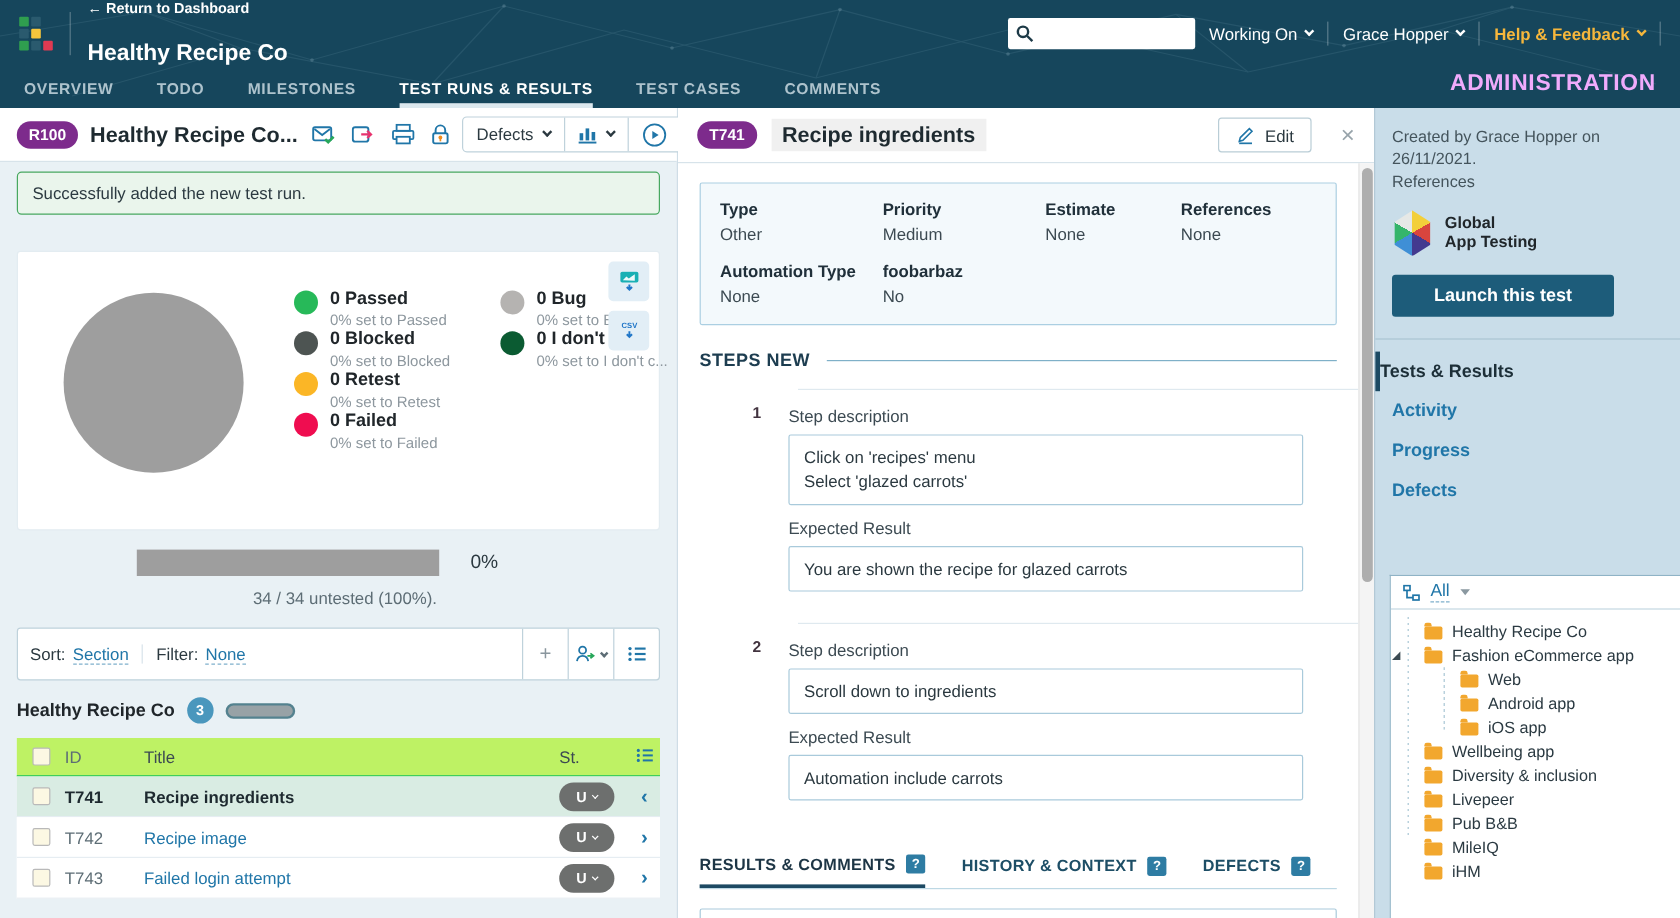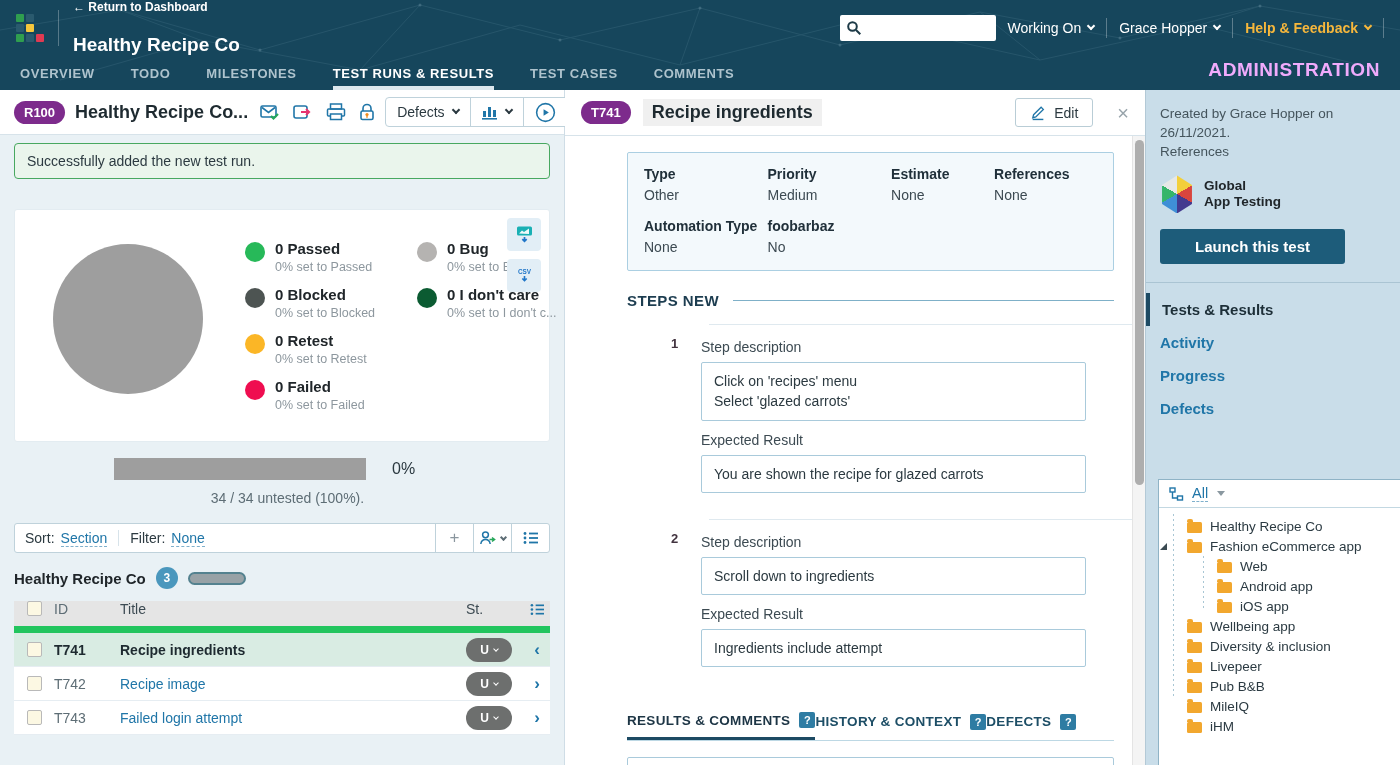--- a/index.html
+++ b/index.html
@@ -42,100 +42,100 @@
   .run-title { font-size:18px; font-weight:bold; color:#1e2a30; white-space:nowrap; }
   .iconbar { display:flex; gap:13px; align-items:center; margin-left:2px; }
   .btn-group { margin-left:auto; display:flex; border:1px solid #bfd2db; border-radius:4px; background:#fff; height:30px; }
   .btn-seg { display:flex; align-items:center; padding:0 11px; border-right:1px solid #bfd2db; gap:8px; font-size:14px; color:#2b3940; }
   .btn-seg:last-child { border-right:none; }
   .alert-success { margin:8px 14px 0; background:#eaf5ec; border:1px solid #48a860; border-radius:4px; padding:9px 12px; font-size:14px; color:#2c3a41; flex:none; }
 
   .chart-card { margin:30px 14px 0; background:#fff; border:1px solid #e3ecf1; border-radius:3px; height:233px; position:relative; display:flex; padding:22px 20px; flex:none; }
   .pie { width:150px; height:150px; border-radius:50%; margin-top:12px; margin-left:18px; flex:none; }
   .legend { display:flex; margin-left:42px; gap:42px; margin-top:8px; }
-  .legend-col { display:flex; flex-direction:column; gap:12px; }
+  .legend-col { display:flex; flex-direction:column; }
   .legend-item { display:flex; gap:10px; }
   .dot { width:20px; height:20px; border-radius:50%; margin-top:2px; flex:none; }
   .legend-title { font-size:15px; font-weight:bold; color:#20262a; white-space:nowrap; }
   .legend-sub { font-size:12.5px; color:#8d979e; margin-top:3px; white-space:nowrap; }
   .downloads { position:absolute; top:8px; right:8px; display:flex; flex-direction:column; gap:8px; }
   .dl-btn { width:34px; height:33px; background:#e2eef6; border-radius:4px; display:flex; align-items:center; justify-content:center; }
 
   .progress-row { display:flex; align-items:center; margin:16px 14px 0 114px; gap:26px; flex:none; }
   .progress-bar { width:252px; height:22px; background:#9e9e9e; }
   .progress-pct { font-size:16px; color:#2b3940; }
   .progress-caption { text-align:center; font-size:14px; color:#5d6d75; margin-top:10px; flex:none;padding-left:11px; }
 
-  .toolbar { margin:17px 14px 0; background:#fff; border:1px solid #bfd2db; border-radius:3px; height:30px; display:flex; align-items:center; font-size:14px; color:#2b3940; flex:none; }
+  .toolbar { margin:17px 14px 0; background:#fff; border:1px solid #bfd2db; border-radius:3px; height:44px; display:flex; align-items:center; font-size:14px; color:#2b3940; flex:none; }
   .toolbar-left { display:flex; align-items:center; gap:6px; padding:0 10px; flex:1; }
   .link-dashed { color:#2076a8; border-bottom:1px dashed #7fb0cc; }
   .tb-divider { width:1px; height:16px; background:#d7e3ea; margin:0 5px; }
   .tb-btn { width:38px; align-self:stretch; border-left:1px solid #bfd2db; display:flex; align-items:center; justify-content:center; gap:4px; color:#8a969e; font-size:17px; }
   .tb-btn .chev { width:5px; height:5px; border-color:#5d6d75; margin-top:-2px; }
 
   .section-row { display:flex; align-items:center; gap:10px; margin:14px 14px 0; flex:none; }
   .section-name { font-size:15px; font-weight:bold; color:#20262a; }
   .count-badge { width:22px; height:22px; border-radius:50%; background:#4a97bd; color:#fff; font-size:12px; font-weight:bold; display:flex; align-items:center; justify-content:center; }
   .mini-progress { width:58px; height:13px; border:2px solid #54828f; border-radius:7px; background:#98a2a6; }
 
   .tests-table { margin:12px 14px 0; background:#fff; font-size:14px; flex:none; }
-  .t-head { display:flex; align-items:flex-start; background:#e5e5e5; height:32px; border-bottom:7px solid #22c55e; color:#3c4a52; }
+  .t-head { display:flex; align-items:center; background:#bef264; height:32px; border-bottom:1px solid #22c55e; color:#3c4a52; }
   .t-row { display:flex; align-items:center; height:34px; border-bottom:1px solid #e6edf2; background:#fff; }
   .t-row.selected { background:#d9ece3; }
   .cell-check { width:40px; display:flex; justify-content:center; }
   .checkbox { width:15px; height:15px; background:#fcf8e3; border:1px solid #b9b9b9; border-radius:2px; }
   .cell-id { width:66px; color:#5d6d75; }
   .t-row.selected .cell-id, .t-row.selected .cell-title { font-weight:bold; color:#1e2a30; }
   .cell-title { flex:1; }
   .title-link { color:#2076a8; }
   .cell-status { width:58px; }
   .pill { width:46px; height:24px; border-radius:12px; background:#6d6f6e; color:#fff; display:flex; align-items:center; justify-content:center; gap:5px; font-size:12px; font-weight:bold; }
   .pill .chev { width:4px; height:4px; border-width:1.5px; margin-top:-2px; }
   .cell-arrow { width:26px; color:#2076a8; font-weight:bold; font-size:17px; text-align:center; }
 
   
   .test-header { height:46px; border-bottom:1px solid #d7e3ea; display:flex; align-items:center; padding:0 16px; gap:12px; background:#fff; flex:none; }
   .test-title { font-size:18px; font-weight:bold; color:#1e2a30; background:#f0f0f0; padding:3px 9px; }
   .edit-btn { margin-left:auto; display:flex; gap:8px; align-items:center; border:1px solid #b9cdd6; border-radius:3px; padding:5px 14px; font-size:14px; color:#2b3940; background:#fff; }
   .close-x { color:#98a4ab; font-size:20px; margin-left:12px; line-height:1; }
-  .test-body { flex:1; display:flex; min-height:0;padding-left:44px; }
+  .test-body { flex:1; display:flex; min-height:0; }
   .test-content { flex:1; min-width:0; }
   .scrollbar { width:13px; background:#f4f4f4; border-left:1px solid #e4e4e4; position:relative; flex:none; }
   .scroll-thumb { position:absolute; top:4px; left:2px; width:9px; height:345px; background:#aeaeae; border-radius:5px; }
 
   .details-box { margin:16px 18px 0; background:#f3f9fc; border:1px solid #abcfe2; border-radius:2px; padding:13px 16px 15px; display:grid; grid-template-columns:1.2fr 1.2fr 1fr 1fr; row-gap:15px; }
   .detail-label { font-weight:bold; font-size:14px; color:#20303a; margin-bottom:5px; }
   .detail-value { font-size:14px; color:#3c4a52; }
 
   .steps-heading { display:flex; align-items:center; margin:21px 18px 0; gap:14px;justify-content:center; }
   .steps-title { font-size:15px; font-weight:bold; color:#1d3d50; letter-spacing:0.4px; }
   .steps-line { flex:1; height:1px; background:#7fb0c8; }
   .step-sep { height:1px; background:#dfe9ef; margin:15px 0 0 100px; }
   .step { display:flex; padding:11px 46px 0 62px; }
   .step-num { font-size:13px; font-weight:bold; color:#42333f; width:16px; flex:none; }
   .step-content { flex:1; margin-left:14px; }
   .field-label { font-size:14px; color:#3c4a52; margin:3px 0 7px; }
   .field-box { border:1px solid #a9cadb; border-radius:2px; padding:8px 12px; font-size:14px; color:#2b3940; white-space:pre-line; margin-bottom:11px; background:#fff; min-height:18px; line-height:1.45; }
 
-  .tabs-row { display:flex; margin:34px 18px 0; border-bottom:1px solid #bdd8e4; }
+  .tabs-row { display:flex; margin:34px 18px 0; border-bottom:1px solid #bdd8e4; gap:30px; }
   .tab { display:flex; align-items:center; gap:9px; padding-bottom:9px; font-size:13.5px; font-weight:bold; color:#1d4e66; letter-spacing:0.3px; }
   .tab.active { border-bottom:3px solid #1d4a63; color:#1d3545; }
   .help-badge { width:16px; height:16px; background:#2e7ca3; color:#fff; font-size:11px; font-weight:bold; display:flex; align-items:center; justify-content:center; border-radius:2px; }
   .comment-box { margin:16px 18px 0; border:1px solid #a9cadb; border-radius:2px; height:80px; background:#fff; }
 
   
   .created-text { font-size:13.5px; color:#44545c; line-height:1.42; padding-right:16px; margin-top:6px; }
   .gat-row { display:flex; align-items:center; gap:10px; margin-top:14px; }
   .gat-hex { width:34px; height:38px; clip-path:polygon(50% 0,94% 25%,94% 75%,50% 100%,6% 75%,6% 25%); background:conic-gradient(from -120deg at 50% 50%, #35b56a 0 60deg, #e6e8e6 60deg 120deg, #f3cf3a 120deg 180deg, #d8453e 180deg 240deg, #433a8f 240deg 300deg, #3f8fd6 300deg 360deg); flex:none; }
   .gat-text { font-size:13.5px; font-weight:bold; color:#20262a; line-height:1.2; }
   .launch-btn { margin-top:16px; background:#1d5c7a; color:#fff; font-weight:bold; font-size:15px; border:none; border-radius:3px; padding:9px 0; width:185px; font-family:inherit; text-align:center; }
   .side-divider { border-top:1px solid #aac4d3; margin:18px 0 0 -14px; }
   .side-nav { margin-top:10px; }
   .side-nav-item { padding:8px 0 8px 14px; margin-left:-14px; font-size:15px; font-weight:bold; color:#2076a8; }
-  .side-nav-item.active { color:#1d2f38; border-left:4px solid #1d4a63; padding-left:12px; }
+  .side-nav-item.active { color:#1d2f38; border-left:4px solid #1d4a63; padding-left:0; }
 
   .tree-panel { margin:54px 0 0 -2px; background:#fff; border:1px solid #8fb3c6; border-right:none; height:330px; overflow:hidden; }
   .tree-header { display:flex; align-items:center; gap:7px; padding:5px 10px; border-bottom:1px solid #c3d8e2; }
   .tree-all { color:#2076a8; font-size:14.5px; border-bottom:1px dashed #7fb0cc; }
   .caret-down { width:0; height:0; border-left:4px solid transparent; border-right:4px solid transparent; border-top:5px solid #8a98a0; margin-left:2px; }
   .tree-list { padding:8px 6px 8px 0; font-size:13.5px; color:#2b3a42; position:relative; list-style:none; }
   .tree-list::before { content:''; position:absolute; left:14px; top:6px; bottom:46px; width:1px; background-image:repeating-linear-gradient(to bottom,#a8c6d4 0 2px,transparent 2px 5px); }
   .tree-item { display:flex; align-items:center; gap:8px; padding:2.5px 0 2.5px 28px; position:relative; }
   .tree-item.lvl2 { padding-left:58px; }
   .sub-group { position:relative; }
@@ -510,21 +510,21 @@
             </div>
           </div>
 
           <div class="step-sep"></div>
           <div class="step">
             <span class="step-num">2</span>
             <div class="step-content">
               <div class="field-label">Step description</div>
               <div class="field-box">Scroll down to ingredients</div>
               <div class="field-label">Expected Result</div>
-              <div class="field-box">Ingredients include attempt</div>
+              <div class="field-box">Automation include carrots</div>
             </div>
           </div>
 
           <div class="tabs-row">
             <span class="tab active">
                 <span>RESULTS &amp; COMMENTS</span>
                 <span class="help-badge">?</span>
               </span>
             <span class="tab">
                 <span>HISTORY &amp; CONTEXT</span>

